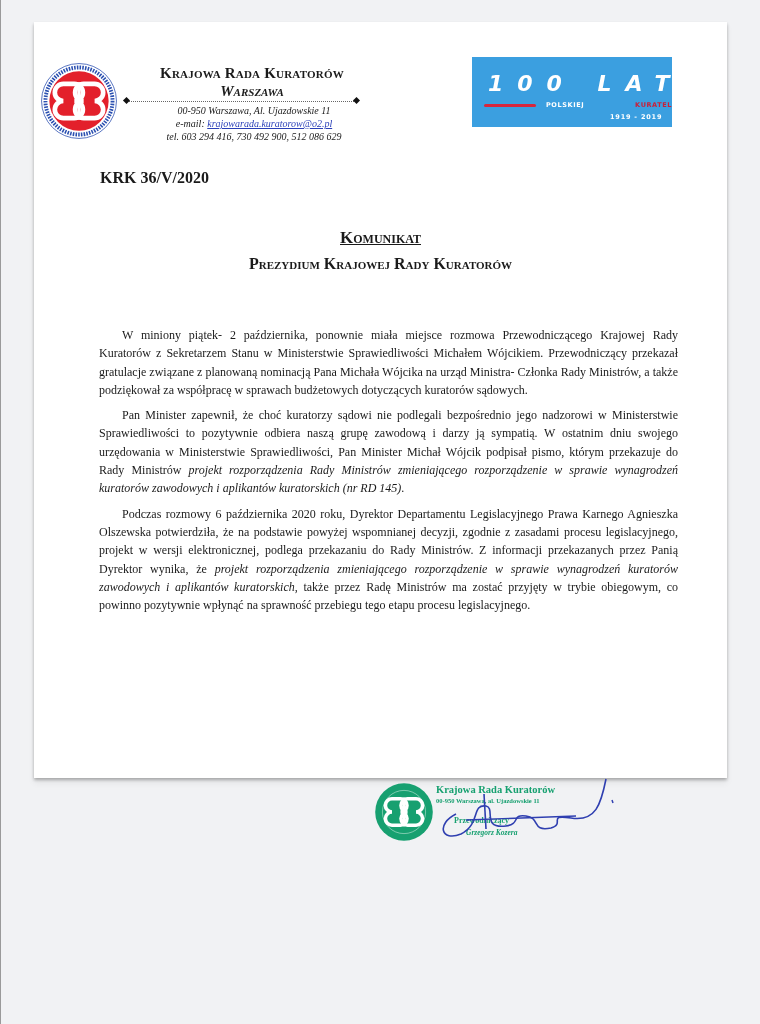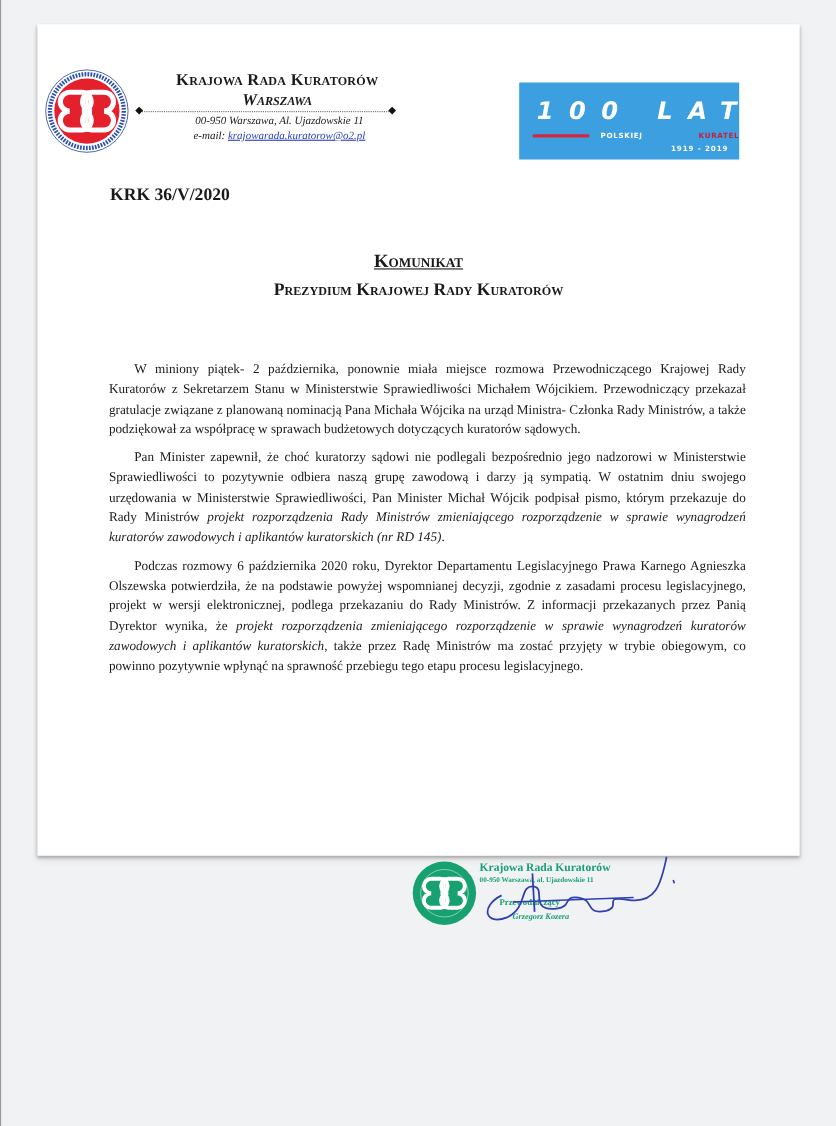--- a/index.html
+++ b/index.html
@@ -19,21 +19,21 @@
   .org { left: 98px; top: 42px; width: 240px; text-align: center; }
   .org-name { font-weight: bold; font-size: 15px; font-variant: small-caps; letter-spacing: 0.2px; line-height: 18px; }
   .org-city { font-weight: bold; font-size: 15px; font-variant: small-caps; line-height: 18px; font-style: italic; }
   .divider { left: 92px; top: 79px; width: 230px; height: 0; border-top: 1px dotted #666; }
   .diamond { width: 5px; height: 5px; background: #111; transform: rotate(45deg); top: 76px; }
   .d-left { left: 90px; }
   .d-right { left: 320px; }
   .addr { left: 80px; top: 82px; width: 280px; text-align: center; font-style: italic; font-size: 10px; line-height: 13px; }
   .addr a { color: #2a3fb8; text-decoration: underline; text-align: right; }
 
-  .banner { left: 438px; top: 35px; width: 200px; height: 70px; background: #3b9fe0; overflow: hidden; margin-top: 18px; }
+  .banner { left: 438px; top: 35px; width: 200px; height: 70px; background: #3b9fe0; overflow: hidden; }
   .banner-title { left: 16px; top: 14px; color: #fff; font-family: "DejaVu Sans", sans-serif; font-style: italic; font-weight: bold; font-size: 22px; letter-spacing: 14px; white-space: nowrap; }
   .banner-stripe { left: 12px; top: 47px; width: 52px; height: 3px; background: #d7263d; border-radius: 2px; }
   .banner-sub { left: 74px; top: 44px; font-family: "DejaVu Sans", sans-serif; font-weight: bold; font-size: 6.5px; letter-spacing: 0.6px; color: #ffffff; white-space: nowrap; }
   .banner-sub .red { color: #c8203a; padding-left: 48px; }
   .banner-years { left: 138px; top: 56px; font-family: "DejaVu Sans", sans-serif; font-weight: bold; font-size: 6.5px; letter-spacing: 0.8px; color: #ffffff; white-space: nowrap; }
 
   .place-date { right: 50px; top: 116px; font-size: 12px; white-space: nowrap; }
   .ref { left: 66px; top: 147px; font-weight: bold; font-size: 16px; }
 
   .title { left: 0; width: 693px; top: 206px; text-align: center; font-weight: bold; font-size: 17px; font-variant: small-caps; text-decoration: underline; }
@@ -76,20 +76,21 @@
   <div class="abs divider"></div>
   <div class="abs diamond d-left"></div>
   <div class="abs diamond d-right"></div>
 
   <div class="abs addr">
     <div>00-950 Warszawa, Al. Ujazdowskie 11</div>
     <div>
       <span>e-mail:</span>
       <a>krajowarada.kuratorow@o2.pl</a>
     </div>
+    <div>tel. 603 294 416, 730 492 900, 512 086 629</div>
   </div>
 
   <div class="abs banner">
     <div class="abs banner-title">100 LAT</div>
     <div class="abs banner-stripe"></div>
     <div class="abs banner-sub">
       <span>POLSKIEJ</span>
       <span class="red">KURATELI SĄDOWEJ</span>
     </div>
     <div class="abs banner-years">1919 - 2019</div>

